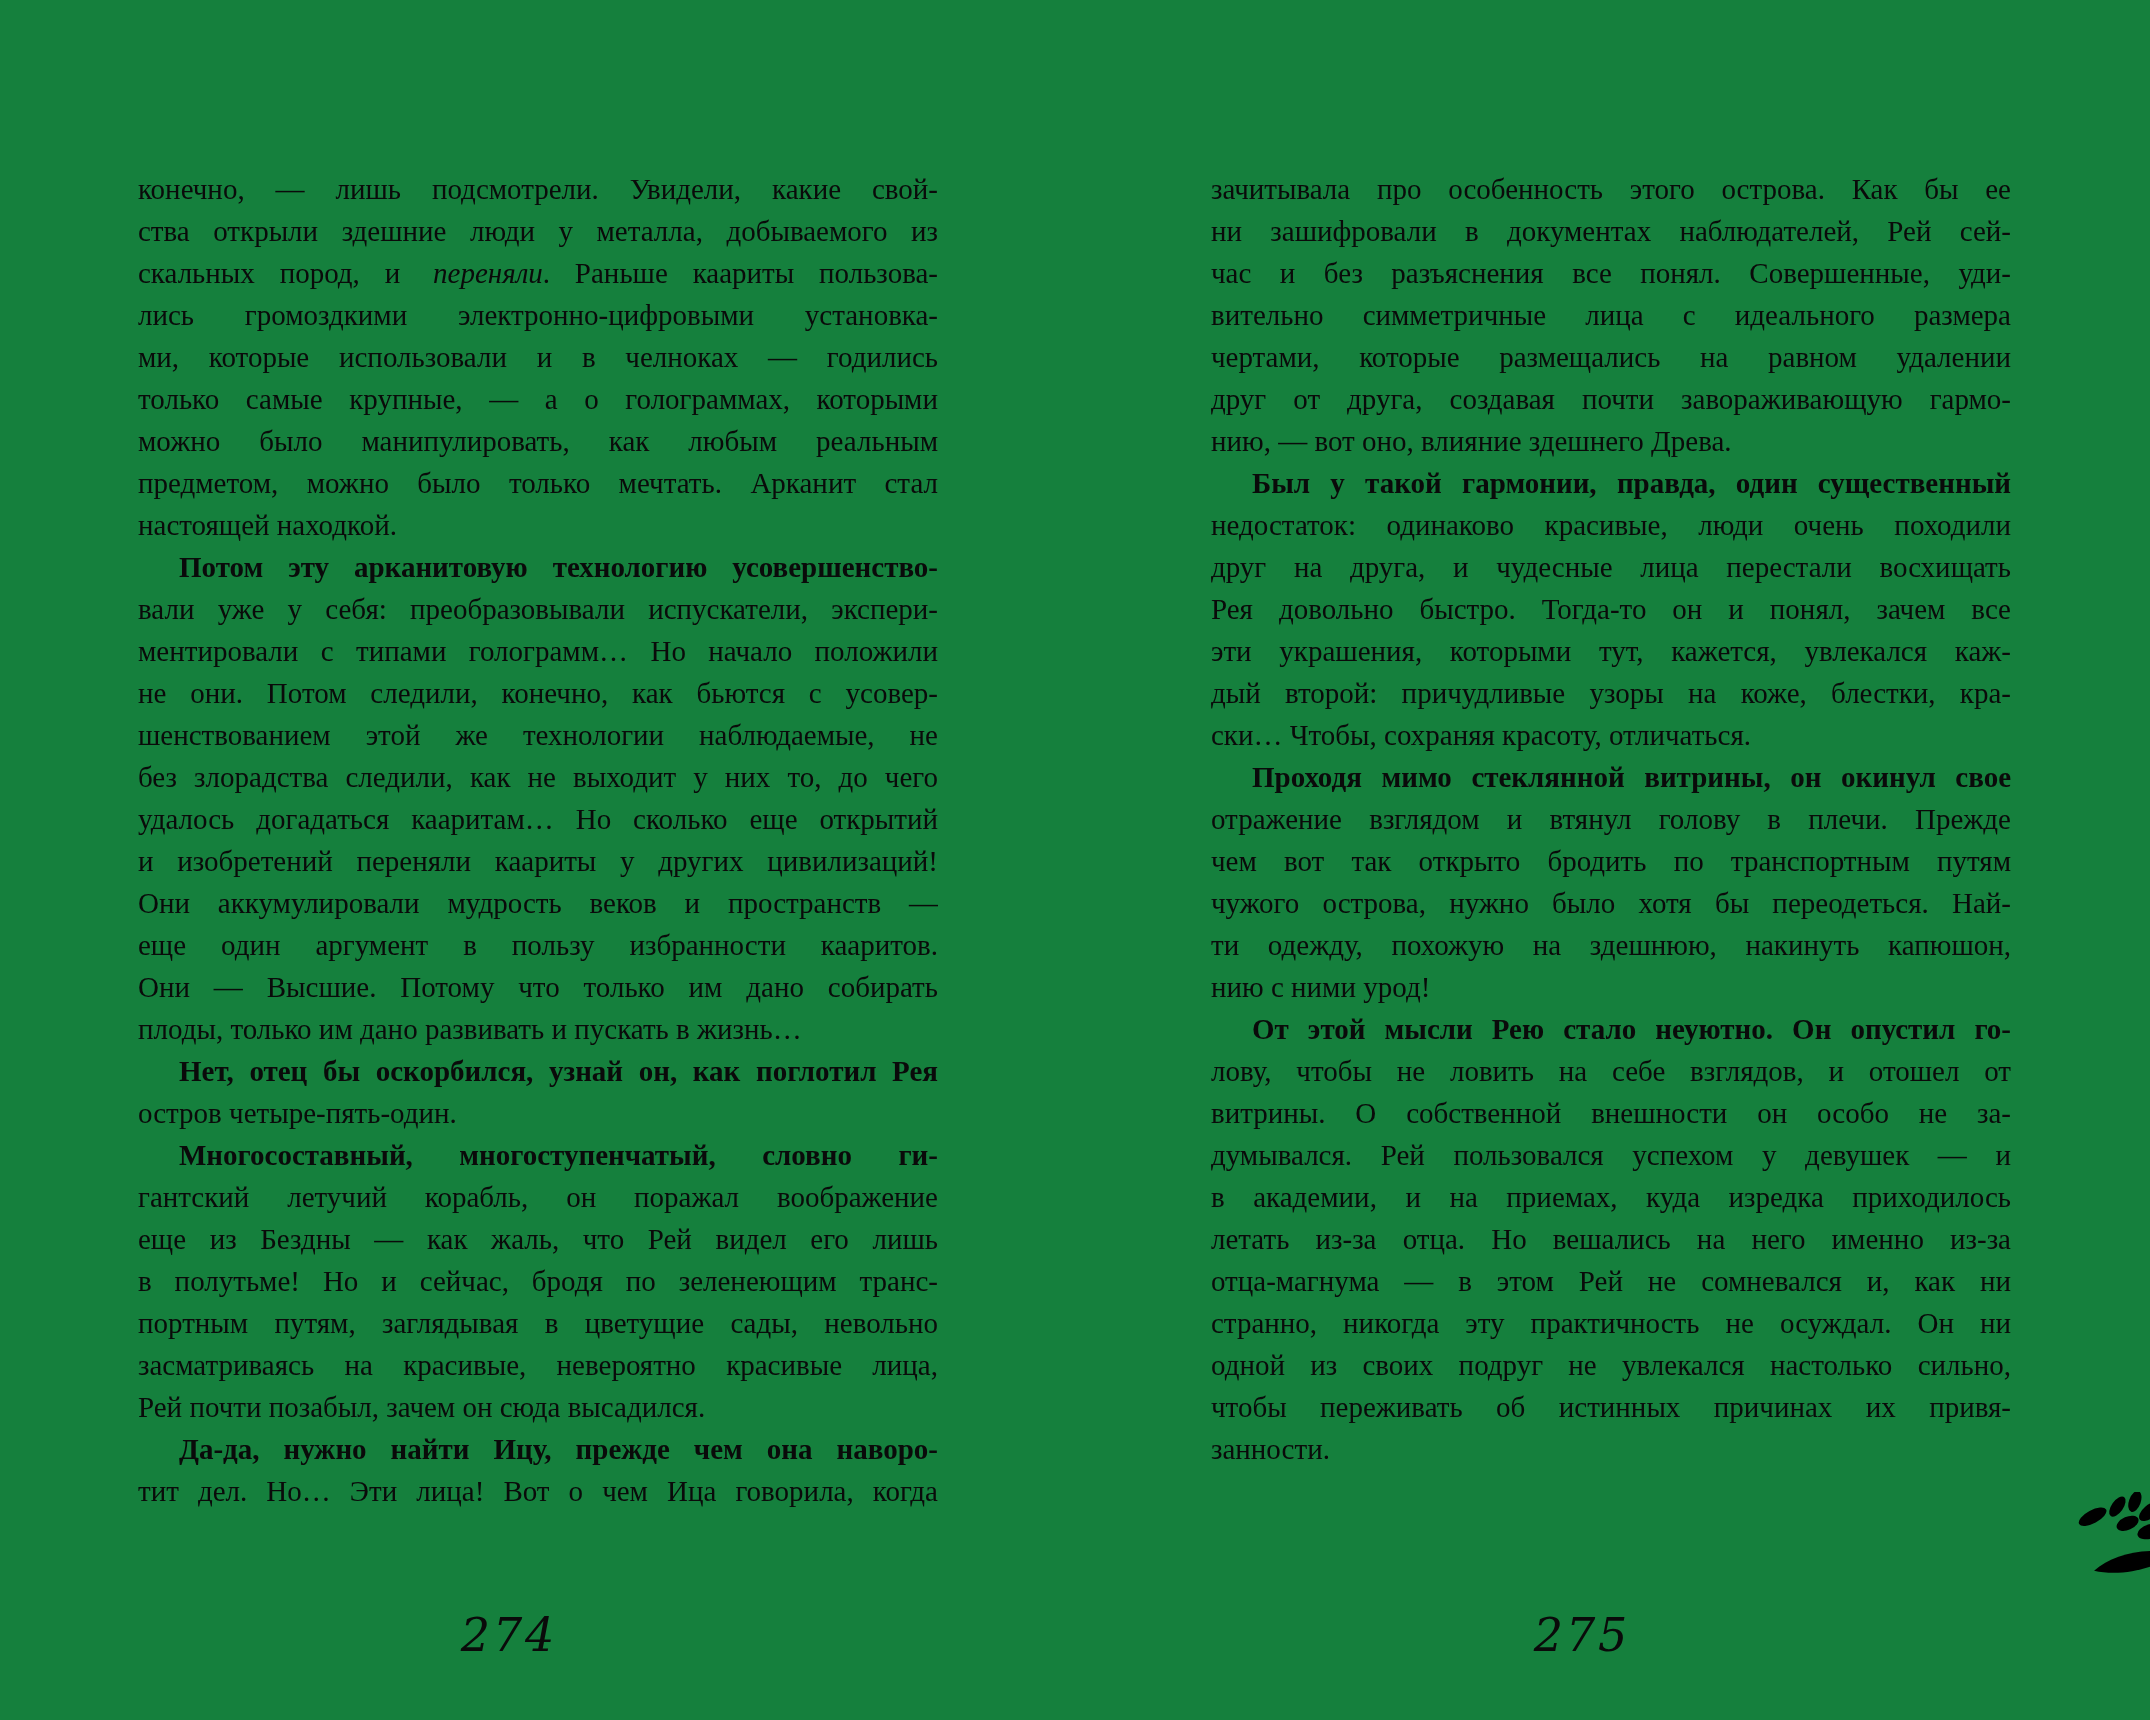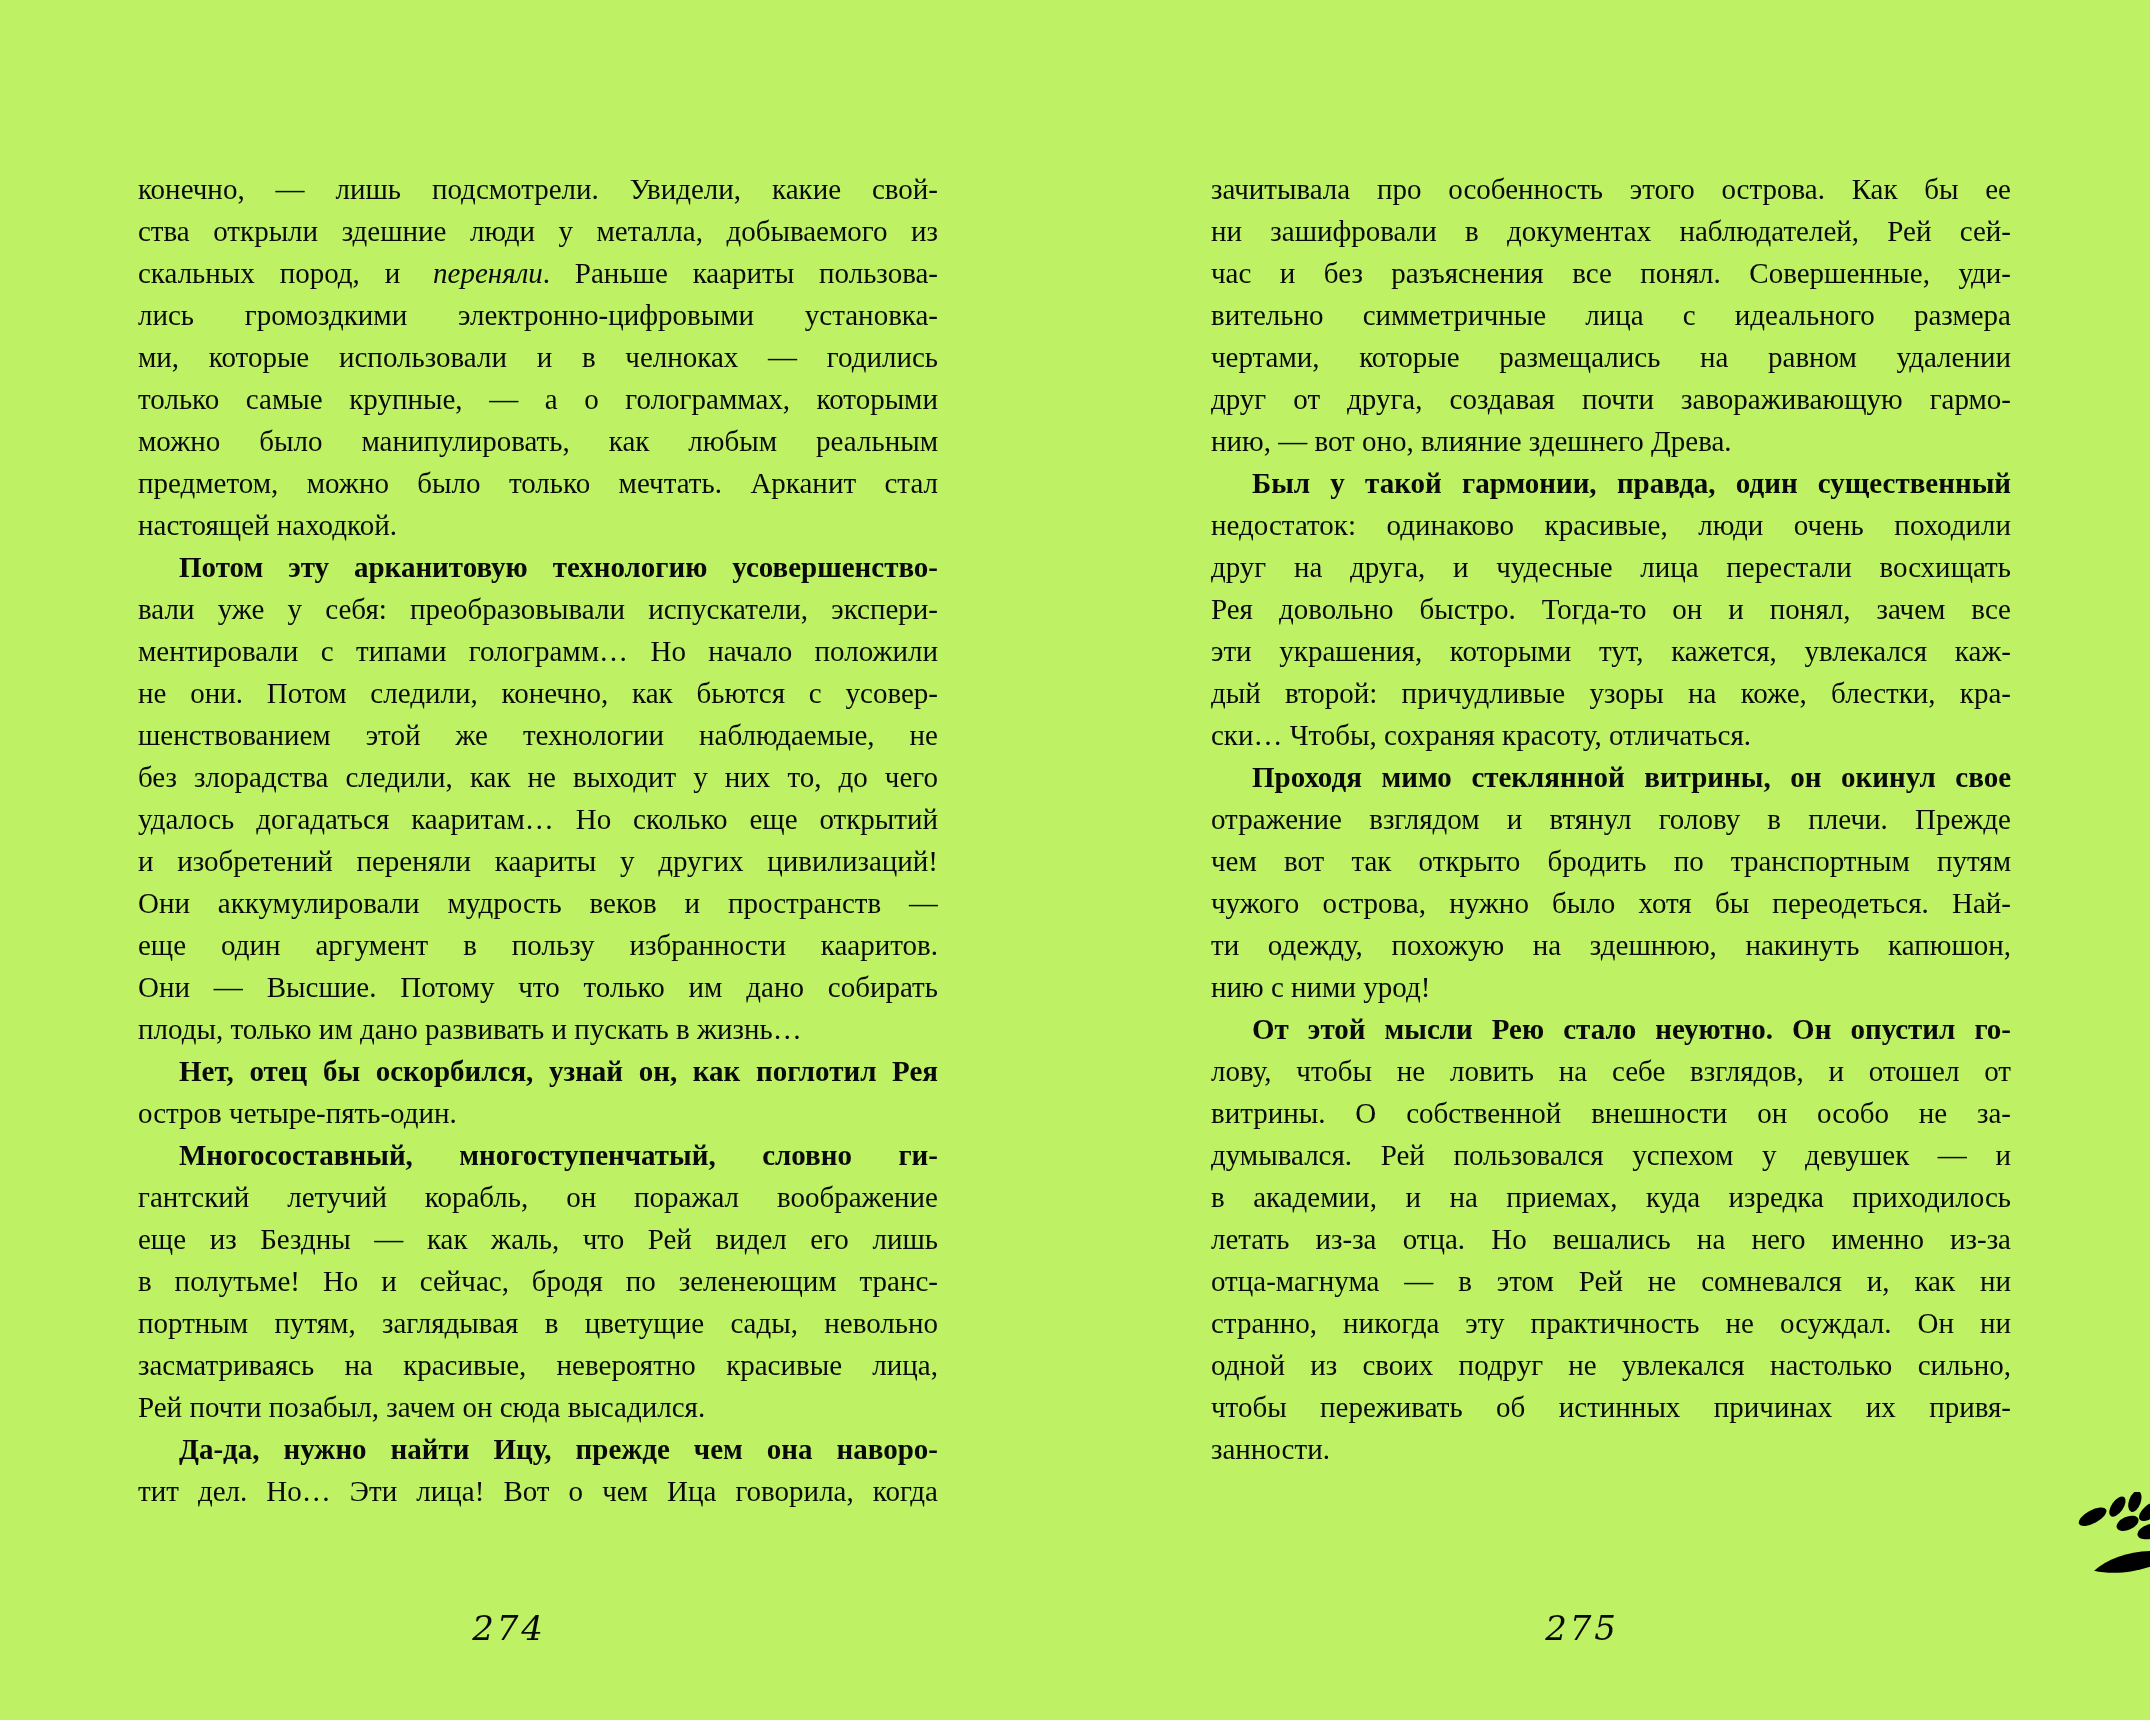--- a/index.html
+++ b/index.html
@@ -5,21 +5,21 @@
   html, body {
     margin: 0;
     padding: 0;
     overflow: hidden;
     background: #ffffff;
   }
   .spread {
     position: relative;
     width: 2151px;
     height: 1720px;
-    background: #bef264;
+    background: #15803d;
     color: #0a0a0a;
     font-family: "Liberation Serif", serif;
     overflow: hidden;
   }
   .col {
     position: absolute;
     top: 168px;
     width: 800px;
   }
   .col-left  { left: 138px; }
@@ -41,21 +41,21 @@
     font-weight: bold;
   }
   .it { font-style: italic; margin-left: 8px; }
   .pagenum {
     position: absolute;
     top: 1608px;
     width: 800px;
     text-align: center;
     font-family: "DejaVu Serif", serif;
     font-style: italic;
-    font-size: 34px;
+    font-size: 46px;
     letter-spacing: 2.9px;
     transform: translateX(-29px);
   }
   .pagenum-left  { left: 138px; }
   .pagenum-right { left: 1211px; font-style: italic; }
   .ornament {
     position: absolute;
     top: 1492px;
     right: -38px;
     width: 117px;

